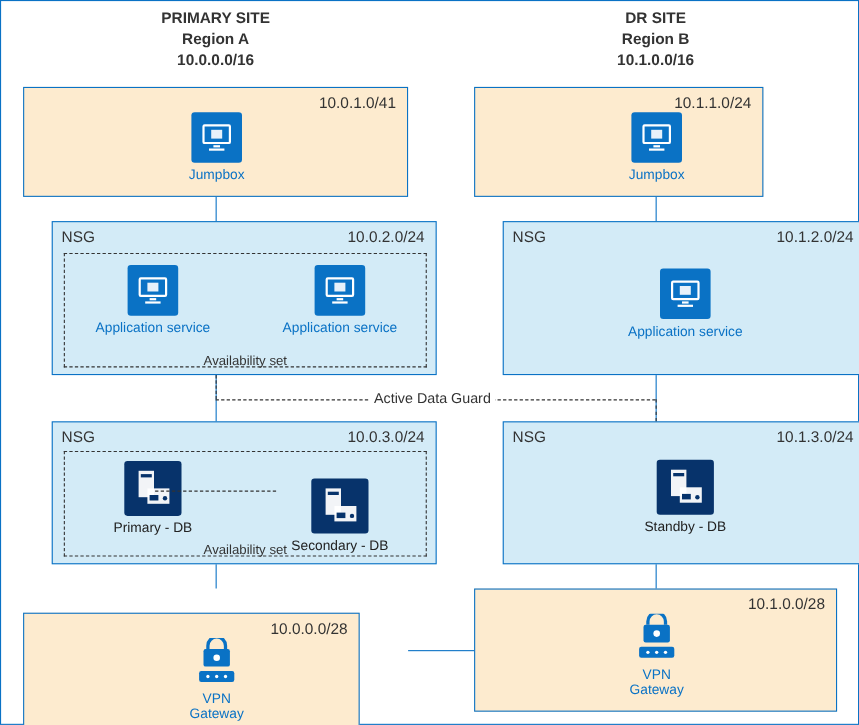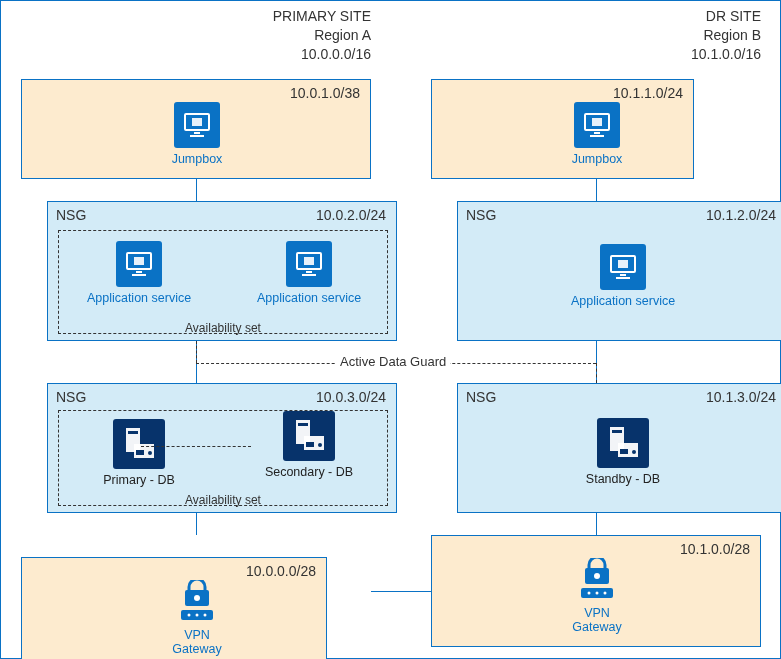--- a/index.html
+++ b/index.html
@@ -1,18 +1,18 @@
 <!DOCTYPE html>
 <html><head>
 <meta charset="utf-8">
 <style>
   * { box-sizing: border-box; margin: 0; padding: 0; }
   body { font-family: "Segoe UI", Arial, sans-serif; font-size: 13px; color: #333; background: #fff; }
   .canvas { position: relative; width: 781px; height: 659px; border: 1px solid #0a72c5; }
-  .header { position: absolute; text-align: right; font-size: 14px; line-height: 1.35; }
+  .header { position: absolute; text-align: center; font-size: 14px; line-height: 1.35; font-weight: bold; }
   .tier { position: absolute; border: 1px solid #0a72c5; }
   .bg-cream { background: #fdebcf; }
   .bg-blue  { background: #d3ebf7; margin-left: 26px; }
   .nsg-label { position: absolute; top: 5px; left: 8px; font-size: 14px; }
   .cidr { position: absolute; top: 5px; right: 10px; font-size: 14px; }
   .avset { position: absolute; border: 1.5px dashed #333; }
   .avset-label { position: absolute; bottom: -2px; left: 50%; transform: translateX(-50%); font-size: 12px; background: transparent; }
   .node { position: absolute; width: 120px; text-align: center; }
   .node .lbl { margin-top: 4px; font-size: 12.5px; line-height: 1.15; }
   .lbl-blue { color: #0a72c5; }
@@ -37,21 +37,21 @@
     <div>Region A</div>
     <div>10.0.0.0/16</div>
   </div>
   <div class="header" style="left:430px; top:6px; width:330px;">
     <div>DR SITE</div>
     <div>Region B</div>
     <div>10.1.0.0/16</div>
   </div>
 
   <div class="tier bg-cream" style="left:20px; top:78px; width:350px; height:100px;">
-    <div class="cidr">10.0.1.0/38</div>
+    <div class="cidr">10.0.1.0/41</div>
     <div class="node" style="left:115px; top:22px;">
       <div class="icon-box icon-vm">
         <svg width="30" height="26" viewBox="0 0 30 26">
             <rect x="3" y="2" width="24" height="16" rx="1" fill="none" stroke="#fff" stroke-width="2"></rect>
             <rect x="10" y="6" width="10" height="8" fill="#fff" opacity="0.9"></rect>
             <rect x="12" y="20" width="6" height="2" fill="#fff"></rect>
             <rect x="8" y="23" width="14" height="2" fill="#fff"></rect>
           </svg>
       </div>
       <div class="lbl lbl-blue">Jumpbox</div>
@@ -98,21 +98,21 @@
           <svg width="38" height="36" viewBox="0 0 38 36">
               <rect x="6" y="2" width="14" height="24" fill="#fff" opacity="0.95"></rect>
               <rect x="8" y="5" width="10" height="3" fill="#07336b"></rect>
               <rect x="14" y="18" width="20" height="14" fill="#fff" opacity="0.95"></rect>
               <rect x="16" y="24" width="8" height="5" fill="#07336b"></rect>
               <circle cx="30" cy="27" r="2" fill="#07336b"></circle>
             </svg>
         </div>
         <div class="lbl lbl-dark">Primary - DB</div>
       </div>
-      <div class="node" style="left:190px; top:0;">
+      <div class="node" style="left:190px; top:24px;">
         <div class="icon-box icon-db">
           <svg width="38" height="36" viewBox="0 0 38 36">
               <rect x="6" y="2" width="14" height="24" fill="#fff" opacity="0.95"></rect>
               <rect x="8" y="5" width="10" height="3" fill="#07336b"></rect>
               <rect x="14" y="18" width="20" height="14" fill="#fff" opacity="0.95"></rect>
               <rect x="16" y="24" width="8" height="5" fill="#07336b"></rect>
               <circle cx="30" cy="27" r="2" fill="#07336b"></circle>
             </svg>
         </div>
         <div class="lbl lbl-dark">Secondary - DB</div>

